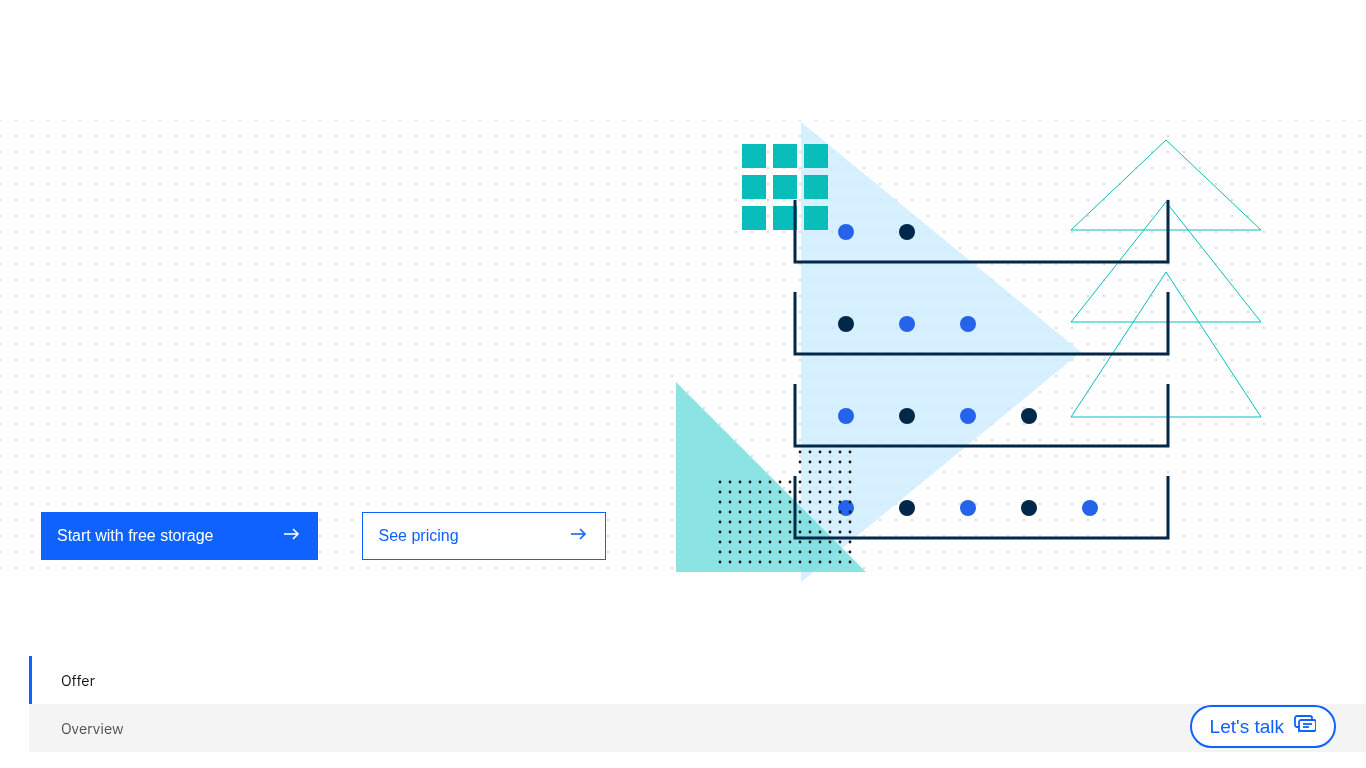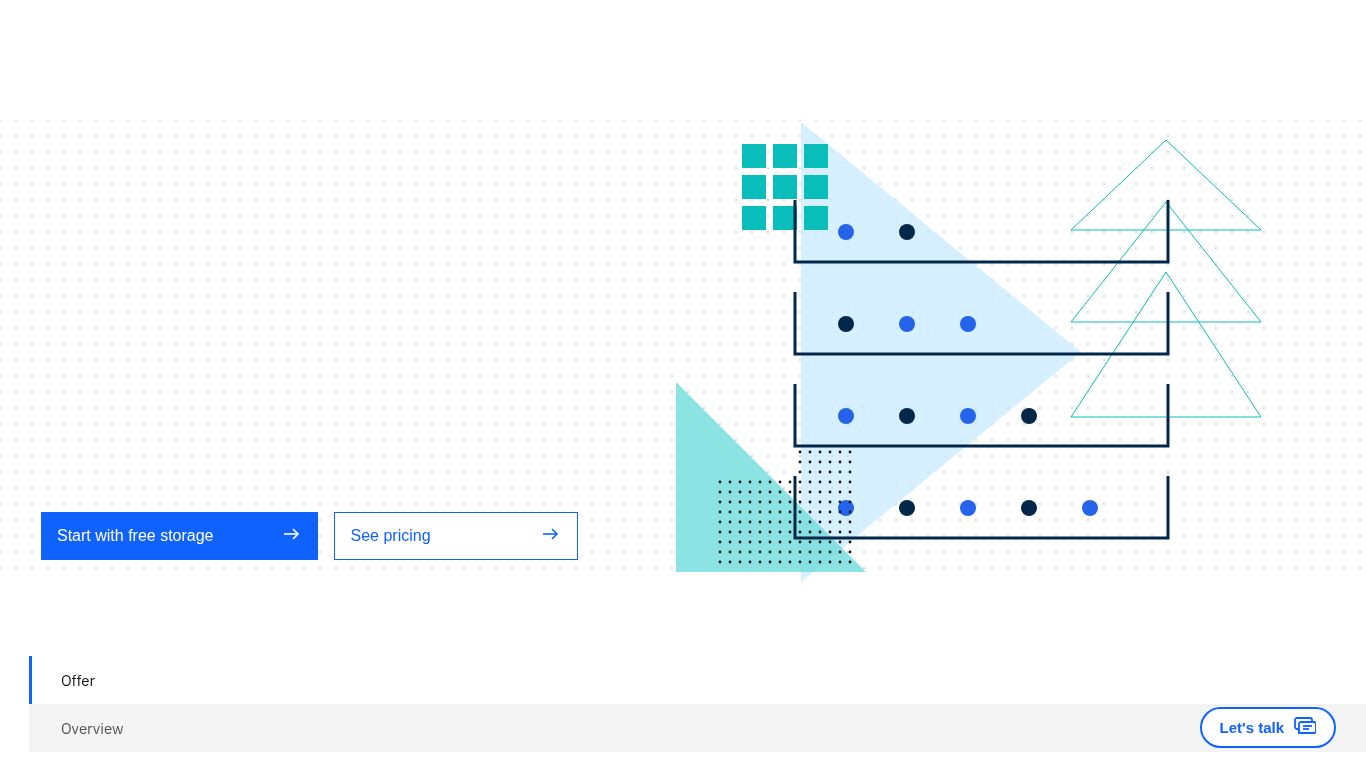--- a/index.html
+++ b/index.html
@@ -54,20 +54,21 @@
 .btn-primary {
   background: #0f62fe;
   color: #fff;
   gap: 48px;
 }
 
 .btn-secondary {
   background: #fff;
   color: #0f62fe;
   border: 1px solid #0f62fe;
+  margin-left: 28px;
 }
 
 .btn .arrow-icon {
   margin-left: 20px;
 }
 
 .illustration {
   position: absolute;
   left: 676px;
   top: 122px;
@@ -109,23 +110,22 @@
   right: 30px;
   bottom: 20px;
   display: flex;
   align-items: center;
   gap: 10px;
   background: #fff;
   color: #0f62fe;
   border: 2px solid #0f62fe;
   border-radius: 24px;
   padding: 8px 18px;
-  font-size: 15px;
+  font-size: 19px;
   cursor: pointer;
-  font-weight: bold;
 }
 </style>
 </head>
 <body>
 
 <div class="hero">
   <div class="dotgrid"></div>
 
   <div class="illustration">
     <svg viewBox="0 0 600 460" width="600" height="460">

